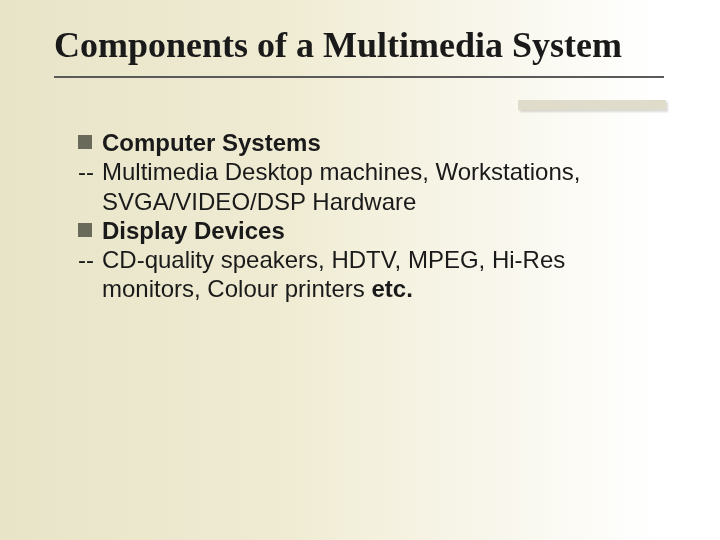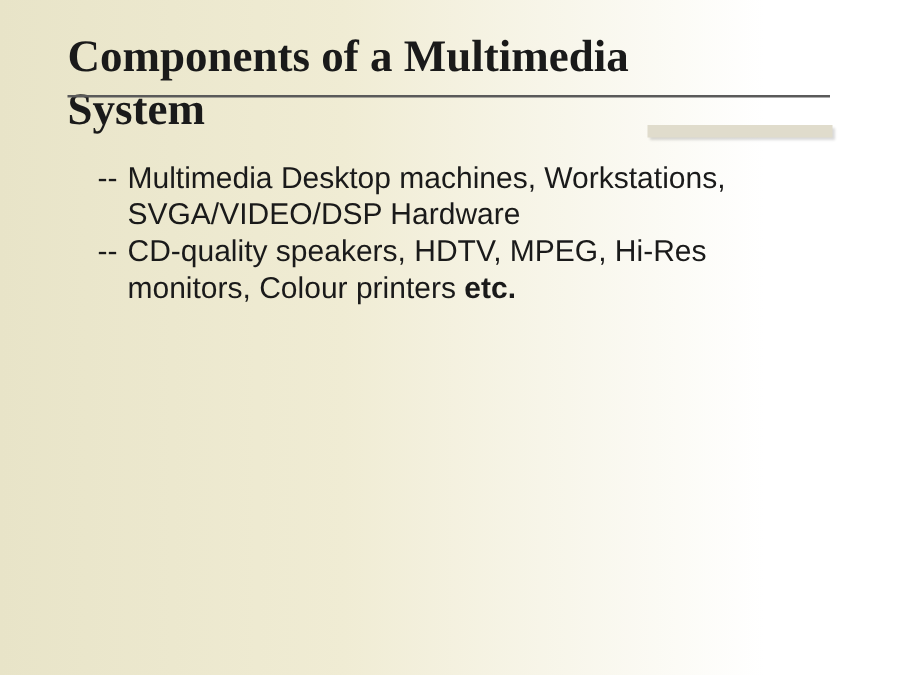--- a/index.html
+++ b/index.html
@@ -9,20 +9,21 @@
     height: 540px;
     background: #ffffff;
     overflow: hidden;
   }
   .slide {
     position: relative;
     width: 612px;
     height: 540px;
     background: linear-gradient(to right, #e8e4c8 0%, #f0ecd4 45%, #ffffff 100%);
     font-family: Arial, "Helvetica Neue", Helvetica, sans-serif;
+    padding-left: 44px;
   }
   .title {
     position: absolute;
     top: 24px;
     left: 54px;
     font-family: "Times New Roman", Times, serif;
     font-size: 36px;
     font-weight: bold;
     color: #1a1a1a;
   }
@@ -78,26 +79,34 @@
 <body>
 
 <div class="slide">
 
   <div class="title">Components of a Multimedia System</div>
   <div class="title-underline"></div>
   <div class="accent-bar"></div>
 
   <div class="content">
 
+    <div class="row">
+      <span class="bullet"></span>
+      <span class="bold">Computer Systems</span>
+    </div>
 
     <div class="dash-row">
       <span class="dash">--</span>
       <span class="dash-text">Multimedia Desktop machines, Workstations, SVGA/VIDEO/DSP Hardware</span>
     </div>
 
+    <div class="row">
+      <span class="bullet"></span>
+      <span class="bold">Display Devices</span>
+    </div>
 
     <div class="dash-row">
       <span class="dash">--</span>
       <span class="dash-text">
         <span>CD-quality speakers, HDTV, MPEG, Hi-Res monitors, Colour printers </span><span class="bold italic">etc.</span>
       </span>
     </div>
 
   </div>
 </div>

